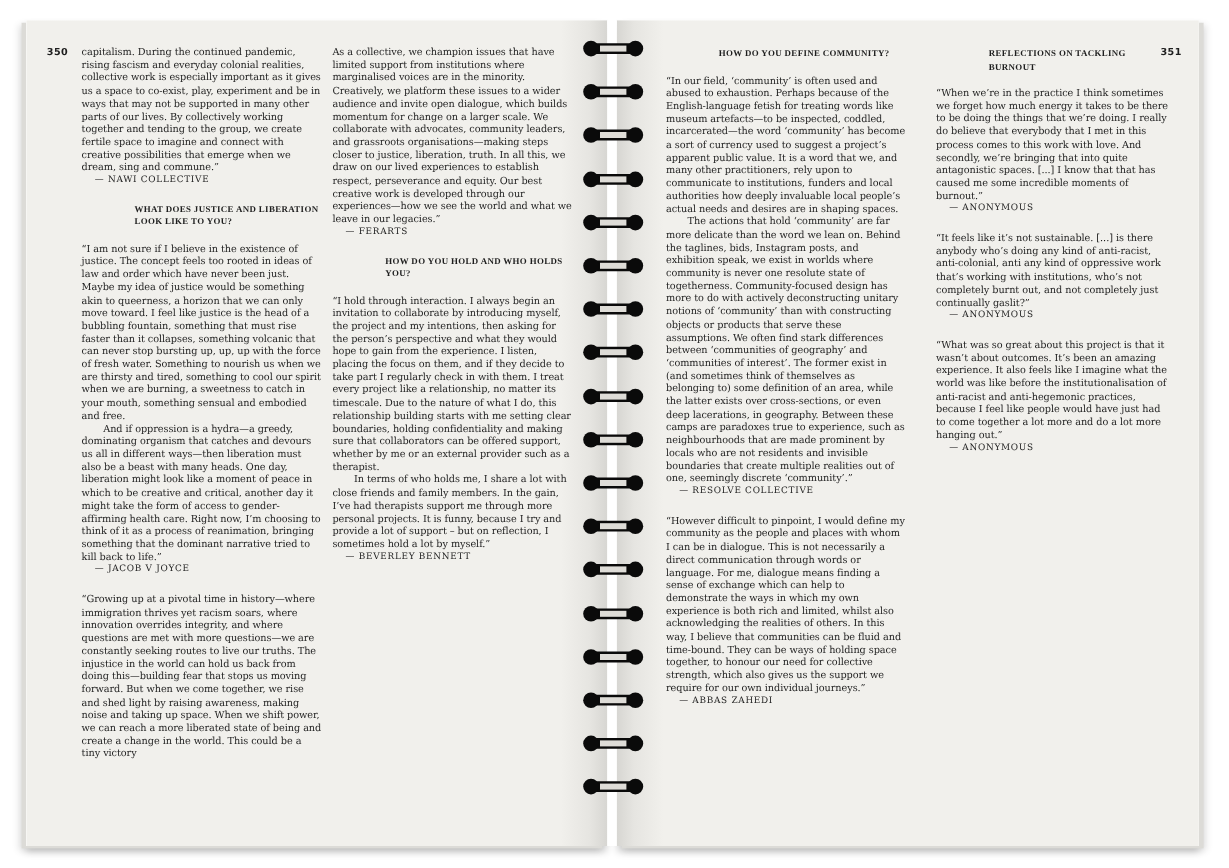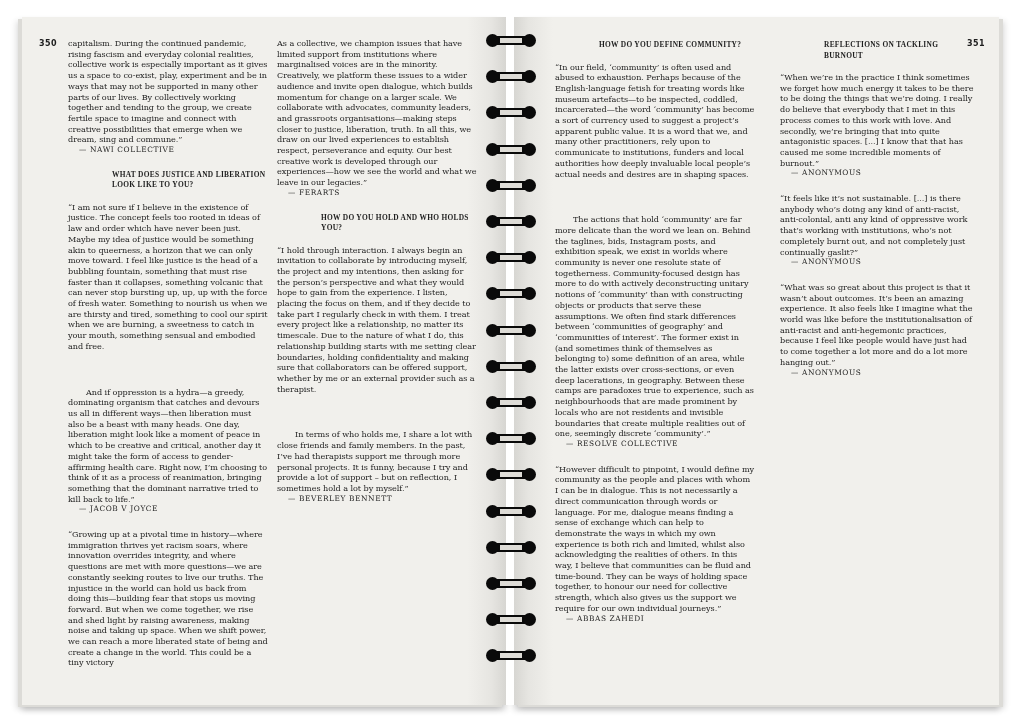--- a/index.html
+++ b/index.html
@@ -24,21 +24,21 @@
   }
   .gutter {
     position: absolute; left: 506px; top: 17px; width: 8px; height: 688px;
     background: #ffffff;
   }
   .col {
     position: absolute; top: 22px;
     font-size: 8.1px; line-height: 10.7px; letter-spacing: -0.05px;
   }
   .col p { margin: 0; }
-  .col p.indent { text-indent: 18px; margin-top: 35px; }
+  .col p.indent { text-indent: 18px; }
   .col .attr { padding-left: 11px; font-size: 7.4px; letter-spacing: 0.6px; margin-bottom: 14px; }
   .col h3 {
     font-family: Liberation Serif, serif;
     font-weight: bold; font-size: 7.4px; line-height: 10.5px; letter-spacing: 0.3px;
     margin: 0 0 11px 0; text-transform: uppercase; padding-left: 44px;
   }
   .pagenum {
     position: absolute; top: 39px;
     font-family: "DejaVu Sans", "Liberation Sans", sans-serif;
     font-weight: bold; font-size: 8px; letter-spacing: 0.4px;
@@ -68,21 +68,21 @@
   <p class="indent">And if oppression is a hydra—a greedy, dominating organism that catches and devours us all in different ways—then liberation must also be a beast with many heads. One day, liberation might look like a moment of peace in which to be creative and critical, another day it might take the form of access to gender-affirming health care. Right now, I’m choosing to think of it as a process of reanimation, bringing something that the dominant narrative tried to kill back to life.”</p>
   <p class="attr">— JACOB V JOYCE</p>
   <p>“Growing up at a pivotal time in history—where immigration thrives yet racism soars, where innovation overrides integrity, and where questions are met with more questions—we are constantly seeking routes to live our truths. The injustice in the world can hold us back from doing this—building fear that stops us moving forward. But when we come together, we rise and shed light by raising awareness, making noise and taking up space. When we shift power, we can reach a more liberated state of being and create a change in the world. This could be a tiny victory</p>
 </div>
 
 <div class="col" style="left:277px; top:38px; width:200px;">
   <p>As a collective, we champion issues that have limited support from institutions where marginalised voices are in the minority. Creatively, we platform these issues to a wider audience and invite open dialogue, which builds momentum for change on a larger scale. We collaborate with advocates, community leaders, and grassroots organisations—making steps closer to justice, liberation, truth. In all this, we draw on our lived experiences to establish respect, perseverance and equity. Our best creative work is developed through our experiences—how we see the world and what we leave in our legacies.”</p>
   <p class="attr">— FERARTS</p>
   <h3 style="margin-top:12px;">How do you hold and who holds you?</h3>
   <p>“I hold through interaction. I always begin an invitation to collaborate by introducing myself, the project and my intentions, then asking for the person’s perspective and what they would hope to gain from the experience. I listen, placing the focus on them, and if they decide to take part I regularly check in with them. I treat every project like a relationship, no matter its timescale. Due to the nature of what I do, this relationship building starts with me setting clear boundaries, holding confidentiality and making sure that collaborators can be offered support, whether by me or an external provider such as a therapist.</p>
-  <p class="indent">In terms of who holds me, I share a lot with close friends and family members. In the past, I’ve had therapists support me through more personal projects. It is funny, because I try and provide a lot of support – but on reflection, I sometimes hold a lot by myself.”</p>
+  <p class="indent">In terms of who holds me, I share a lot with close friends and family members. In the gain, I’ve had therapists support me through more personal projects. It is funny, because I try and provide a lot of support – but on reflection, I sometimes hold a lot by myself.”</p>
   <p class="attr">— BEVERLEY BENNETT</p>
 </div>
 
 <div class="col" style="left:555px; top:40px; width:200px;">
   <h3>How do you define community?</h3>
   <p>“In our field, ‘community’ is often used and abused to exhaustion. Perhaps because of the English-language fetish for treating words like museum artefacts—to be inspected, coddled, incarcerated—the word ‘community’ has become a sort of currency used to suggest a project’s apparent public value. It is a word that we, and many other practitioners, rely upon to communicate to institutions, funders and local authorities how deeply invaluable local people’s actual needs and desires are in shaping spaces.</p>
   <p class="indent">The actions that hold ‘community’ are far more delicate than the word we lean on. Behind the taglines, bids, Instagram posts, and exhibition speak, we exist in worlds where community is never one resolute state of togetherness. Community-focused design has more to do with actively deconstructing unitary notions of ‘community’ than with constructing objects or products that serve these assumptions. We often find stark differences between ‘communities of geography’ and ‘communities of interest’. The former exist in (and sometimes think of themselves as belonging to) some definition of an area, while the latter exists over cross-sections, or even deep lacerations, in geography. Between these camps are paradoxes true to experience, such as neighbourhoods that are made prominent by locals who are not residents and invisible boundaries that create multiple realities out of one, seemingly discrete ‘community’.”</p>
   <p class="attr">— RESOLVE COLLECTIVE</p>
   <p>“However difficult to pinpoint, I would define my community as the people and places with whom I can be in dialogue. This is not necessarily a direct communication through words or language. For me, dialogue means finding a sense of exchange which can help to demonstrate the ways in which my own experience is both rich and limited, whilst also acknowledging the realities of others. In this way, I believe that communities can be fluid and time-bound. They can be ways of holding space together, to honour our need for collective strength, which also gives us the support we require for our own individual journeys.”</p>
   <p class="attr">— ABBAS ZAHEDI</p>

